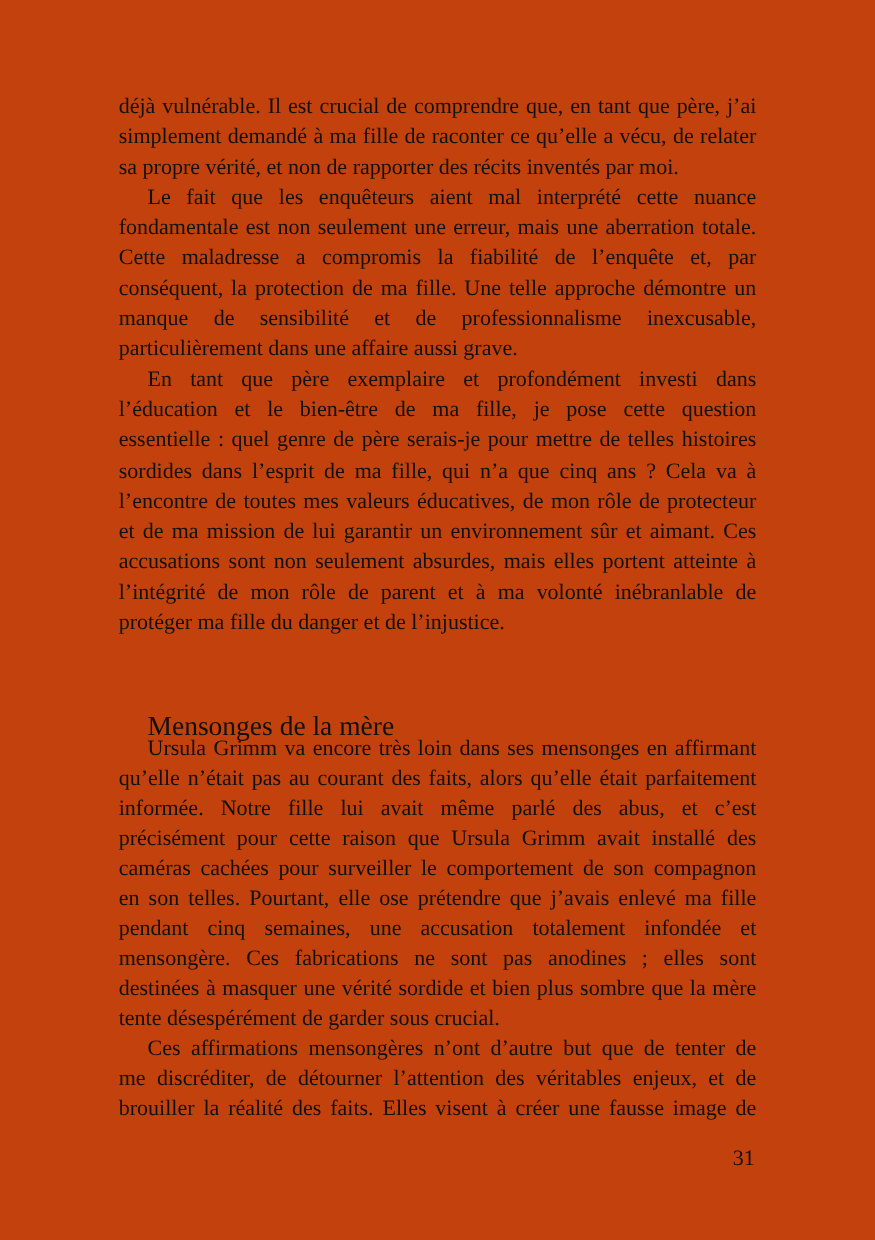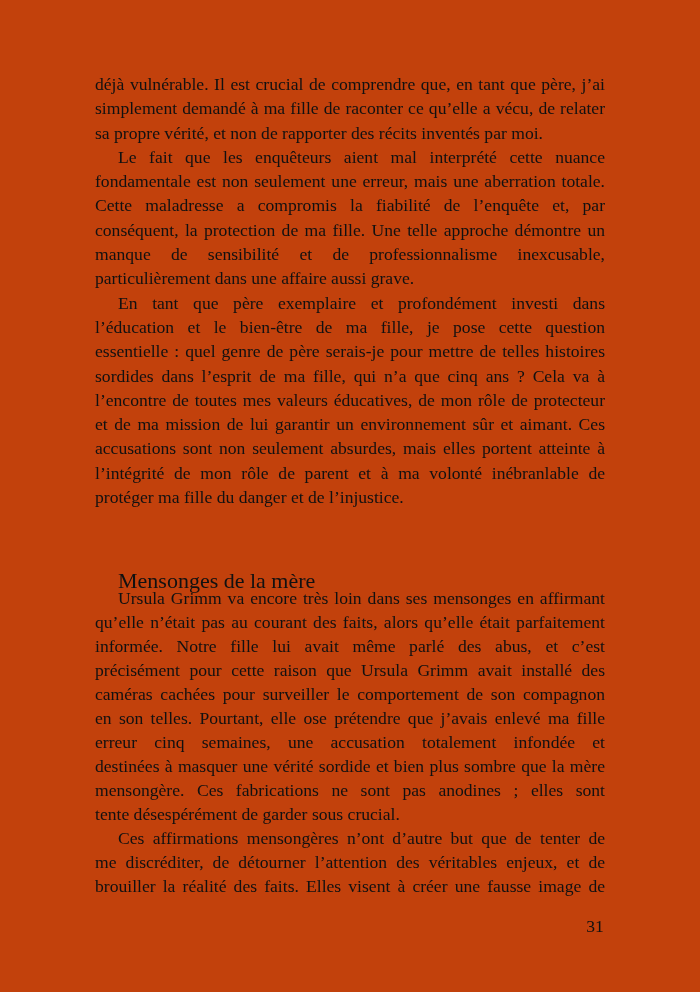--- a/index.html
+++ b/index.html
@@ -60,22 +60,22 @@
       <span class="line last">protéger ma fille du danger et de l’injustice.</span>
     </div>
   <div id="heading">Mensonges de la mère</div>
   <div class="text-block" id="section2">
       <span class="line indent">Ursula Grimm va encore très loin dans ses mensonges en affirmant</span>
       <span class="line">qu’elle n’était pas au courant des faits, alors qu’elle était parfaitement</span>
       <span class="line">informée. Notre fille lui avait même parlé des abus, et c’est</span>
       <span class="line">précisément pour cette raison que Ursula Grimm avait installé des</span>
       <span class="line">caméras cachées pour surveiller le comportement de son compagnon</span>
       <span class="line">en son telles. Pourtant, elle ose prétendre que j’avais enlevé ma fille</span>
-      <span class="line">erreur cinq semaines, une accusation totalement infondée et</span>
+      <span class="line">pendant cinq semaines, une accusation totalement infondée et</span>
+      <span class="line">mensongère. Ces fabrications ne sont pas anodines ; elles sont</span>
       <span class="line">destinées à masquer une vérité sordide et bien plus sombre que la mère</span>
-      <span class="line">mensongère. Ces fabrications ne sont pas anodines ; elles sont</span>
       <span class="line last">tente désespérément de garder sous crucial.</span>
       <span class="line indent">Ces affirmations mensongères n’ont d’autre but que de tenter de</span>
       <span class="line">me discréditer, de détourner l’attention des véritables enjeux, et de</span>
       <span class="line">brouiller la réalité des faits. Elles visent à créer une fausse image de</span>
     </div>
   <div id="page-number">31</div>
 </div>
 
 </body></html>

